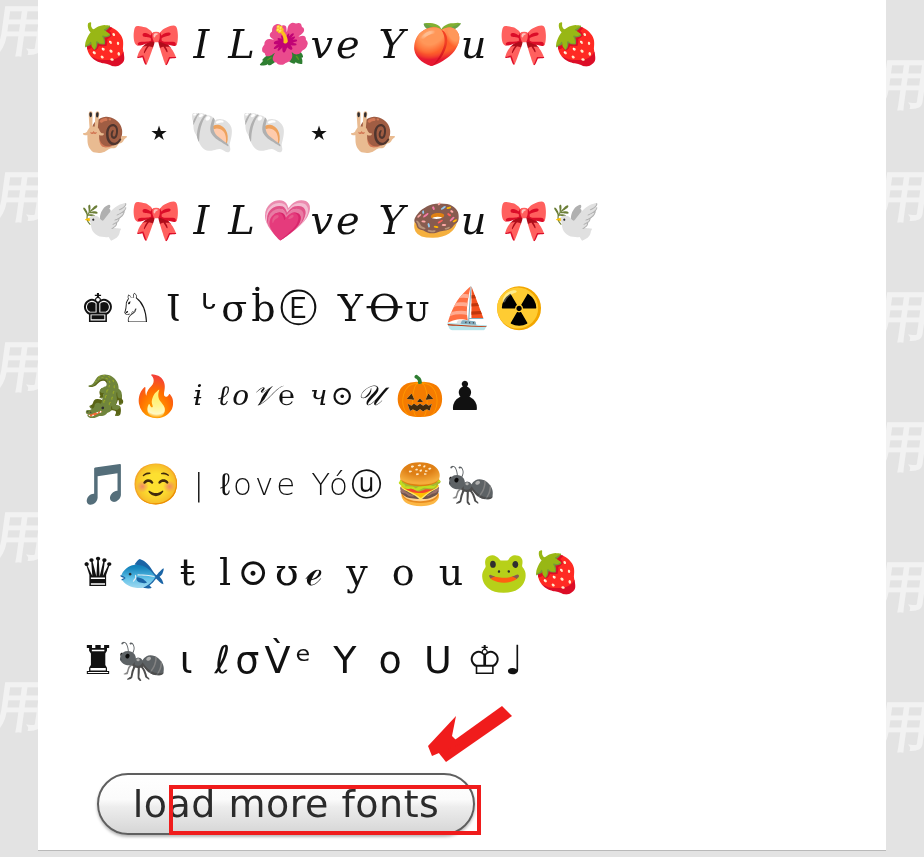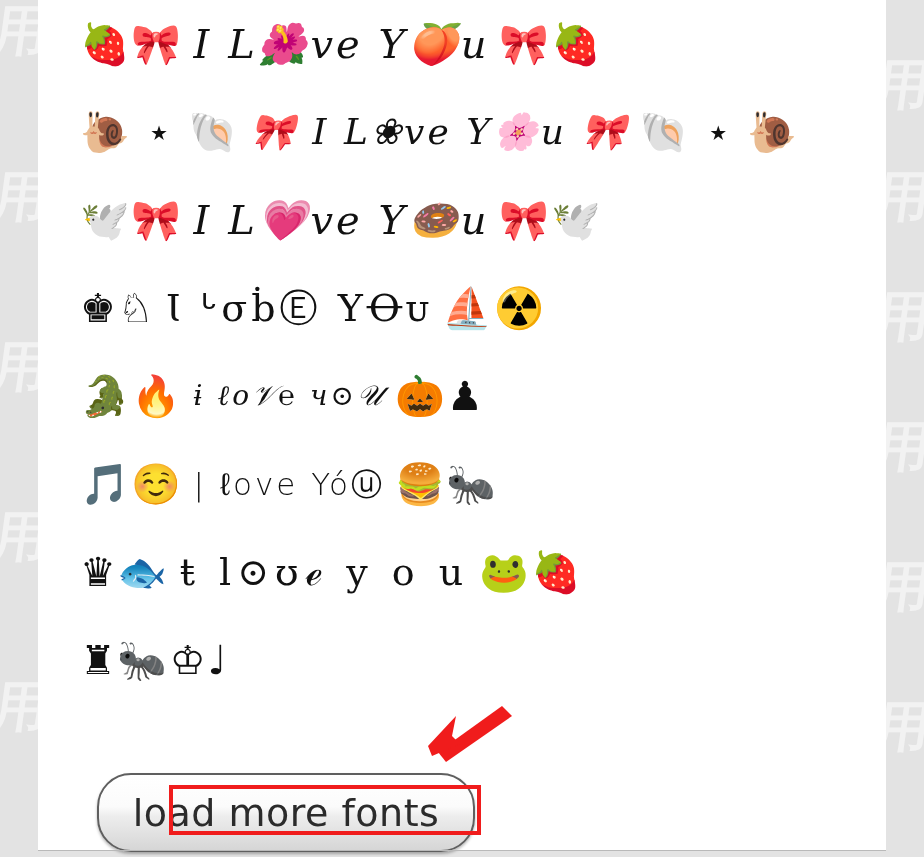--- a/index.html
+++ b/index.html
@@ -92,21 +92,21 @@
   
   #load-more-wrap {
     position: absolute;
     left: 59px;
     top: 773px;
     width: 378px;
     height: 62px;
   }
   #load-more-btn {
     width: 378px;
-    height: 79px;
+    height: 62px;
     border-radius: 34px;
     border: 2px solid #5f5f5f;
     background: linear-gradient(to bottom, #ffffff 0%, #fbfbfb 42%, #ededed 55%, #d6d6d6 100%);
     box-shadow: 0 2px 3px rgba(0,0,0,.28), inset 0 1px 0 #ffffff;
     font-family: "DejaVu Sans", sans-serif;
     font-size: 38px;
     color: #2b2b2b;
     letter-spacing: .5px;
     display: flex;
     align-items: center;
@@ -163,21 +163,20 @@
   <div id="rows">
 
     <div class="row">
       <span class="emo">🍓🎀</span>
       <span class="phrase f-script">I L🌺ve Y🍑u</span>
       <span class="emo">🎀🍓</span>
     </div>
 
     <div class="row">
       <span class="emo">🐌 ⋆ 🐚</span>
-      <span class="phrase f-serif-sm">🎀  I L❀ve Y🌸u  🎀</span>
       <span class="emo">🐚 ⋆ 🐌</span>
     </div>
 
     <div class="row">
       <span class="emo">🕊️🎀</span>
       <span class="phrase f-script">I L💗ve Y🍩u</span>
       <span class="emo">🎀🕊️</span>
     </div>
 
     <div class="row">
@@ -199,20 +198,21 @@
     </div>
 
     <div class="row">
       <span class="emo">♛🐟</span>
       <span class="phrase f-mixed">ŧ l⊙ʊℯ y o u</span>
       <span class="emo">🐸🍓</span>
     </div>
 
     <div class="row">
       <span class="emo">♜🐜</span>
+      <span class="phrase f-thin">ɩ ℓσV̀ᵉ Y o U</span>
       <span class="emo">♔♩</span>
     </div>
 
   </div>
 
   <div id="load-more-wrap">
     <button id="load-more-btn">load more fonts</button>
     <div id="annotation-box"></div>
   </div>
 

